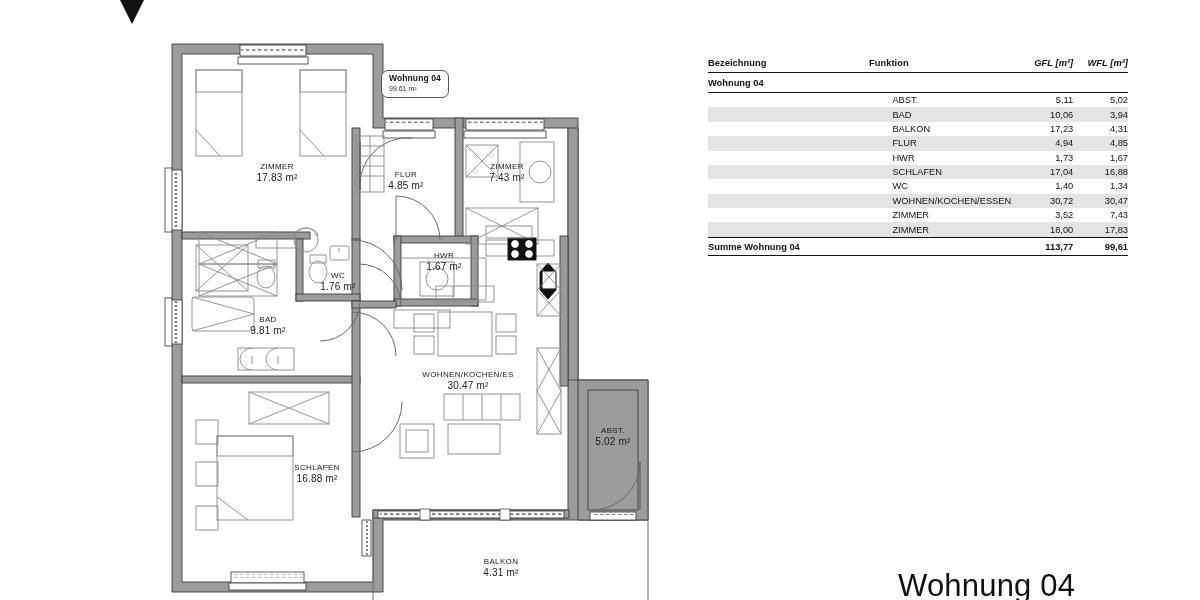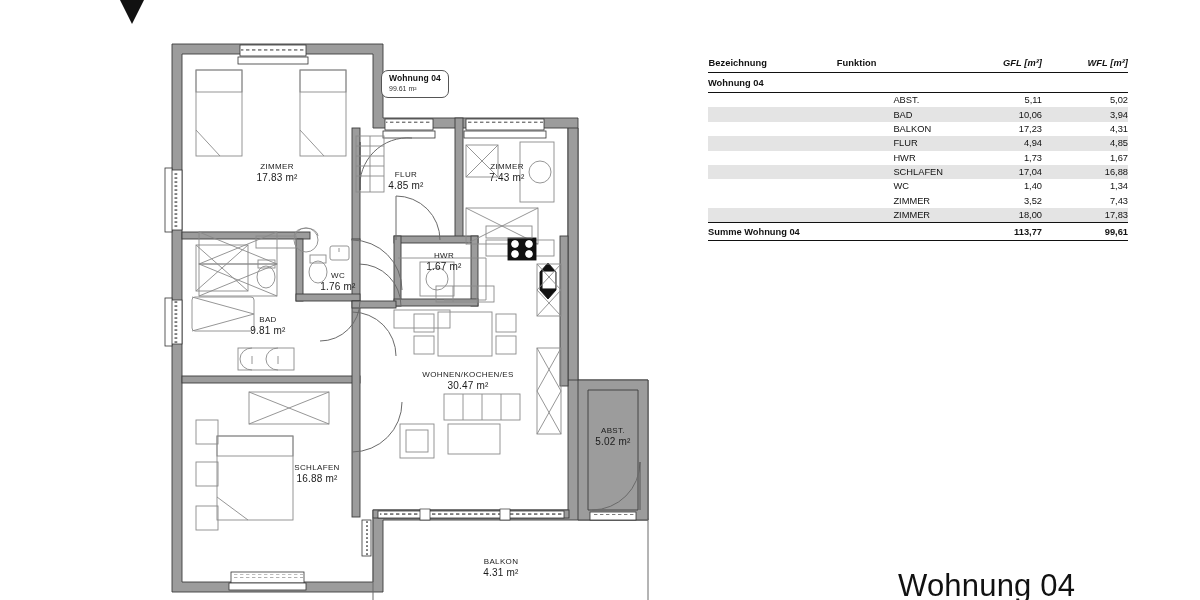--- a/index.html
+++ b/index.html
@@ -471,20 +471,26 @@
           <td class="fn">SCHLAFEN</td>
           <td class="num c-gfl">17,04</td>
           <td class="num c-wfl">16,88</td>
         </tr>
         <tr class="data-row">
           <td></td>
           <td class="fn">WC</td>
           <td class="num c-gfl">1,40</td>
           <td class="num c-wfl">1,34</td>
         </tr>
+        <tr class="data-row alt">
+          <td></td>
+          <td class="fn">WOHNEN/KOCHEN/ESSEN</td>
+          <td class="num c-gfl">30,72</td>
+          <td class="num c-wfl">30,47</td>
+        </tr>
         <tr class="data-row">
           <td></td>
           <td class="fn">ZIMMER</td>
           <td class="num c-gfl">3,52</td>
           <td class="num c-wfl">7,43</td>
         </tr>
         <tr class="data-row alt">
           <td></td>
           <td class="fn">ZIMMER</td>
           <td class="num c-gfl">18,00</td>

